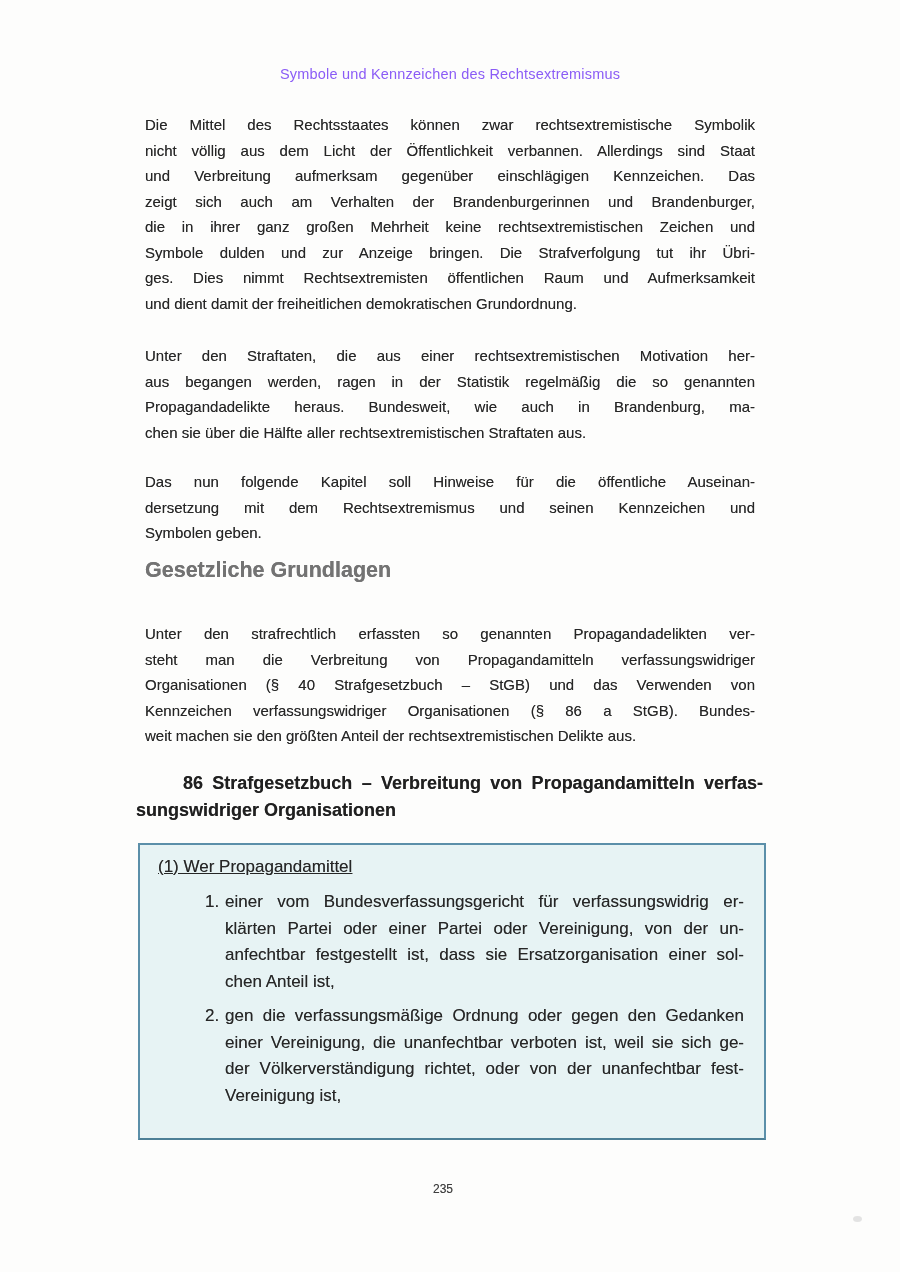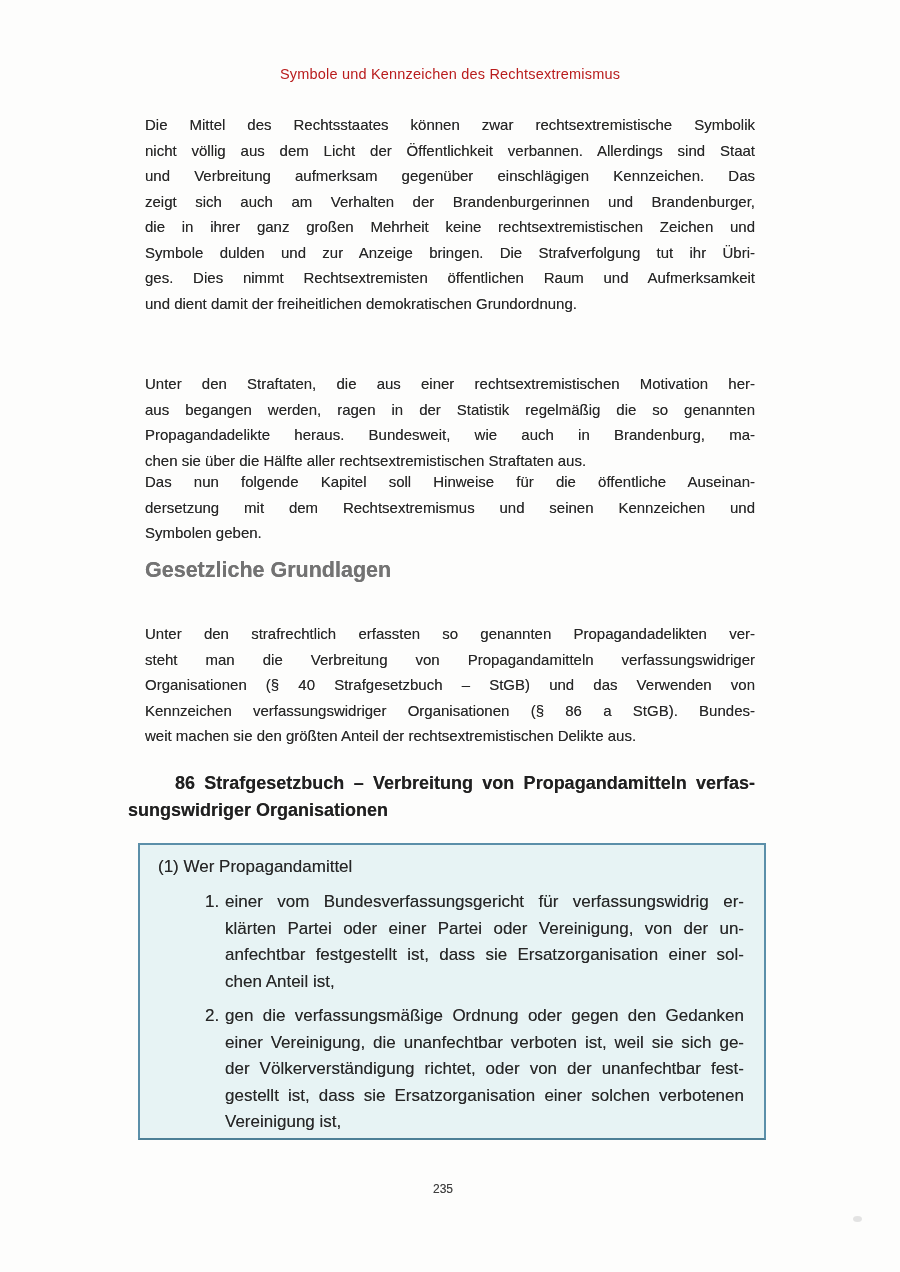--- a/index.html
+++ b/index.html
@@ -16,57 +16,57 @@
     color: #262626;
     overflow: hidden;
   }
   .running-header {
     position: absolute;
     top: 66px;
     left: 0;
     width: 900px;
     text-align: center;
     font-size: 14.5px;
-    color: #b91c1c;
+    color: #8b5cf6;
     letter-spacing: 0.2px;
   }
   .para {
     position: absolute;
     left: 145px;
     width: 610px;
     font-size: 15px;
     line-height: 25.5px;
     text-shadow: 0 0 0.5px rgba(40,40,40,0.55);
   }
   .lines > div {
     text-align: justify;
     text-align-last: justify;
     white-space: normal;
   }
   .lines > div:last-child {
     text-align-last: left;
   }
   #p1 { top: 112px; }
-  #p2 { top: 343px; margin-top: 28px; }
+  #p2 { top: 343px; }
   #p3 { top: 469px; }
   .section-heading {
     position: absolute;
     top: 558px;
     left: 145px;
     margin: 0;
     font-size: 21.5px;
     font-weight: bold;
     color: #737373;
     text-shadow: 0 0 0.5px rgba(30,30,30,0.6);
   }
   #p4 { top: 621px; }
   .law-heading {
     position: absolute;
     top: 770px;
-    left: 128px;
+    left: 136px;
     width: 627px;
     font-size: 18px;
     font-weight: bold;
     line-height: 27px;
     color: #202020;
     text-shadow: 0 0 0.5px rgba(30,30,30,0.6);
   }
   .law-heading > div:first-child {
     padding-left: 47px;
   }
@@ -80,20 +80,21 @@
     border: 2px solid #5b8fa9;
     border-bottom-color: #4d7f96;
     background: #e7f3f4;
     padding: 8px 20px 0 18px;
   }
   .law-intro {
     font-size: 17px;
     line-height: 24px;
     margin: 2px 0 10px 0;
     text-shadow: 0 0 0.5px rgba(40,40,40,0.55);
+    text-decoration: underline;
   }
   .law-item {
     display: flex;
     padding-left: 47px;
     margin-bottom: 8px;
     font-size: 17px;
     line-height: 26.5px;
     text-shadow: 0 0 0.5px rgba(40,40,40,0.55);
   }
   .law-item-number {
@@ -181,21 +182,20 @@
             <div>anfechtbar festgestellt ist, dass sie Ersatzorganisation einer sol-</div>
             <div>chen Anteil ist,</div>
           </div>
         </div>
         <div class="law-item">
           <span class="law-item-number">2.</span>
           <div class="law-item-text lines">
             <div>gen die verfassungsmäßige Ordnung oder gegen den Gedanken</div>
             <div>einer Vereinigung, die unanfechtbar verboten ist, weil sie sich ge-</div>
             <div>der Völkerverständigung richtet, oder von der unanfechtbar fest-</div>
-            <div>gestellt ist, dass sie Ersatzorganisation einer solchen verbotenen</div>
             <div>Vereinigung ist,</div>
           </div>
         </div>
       </div>
   </div>
 
   <div class="page-number">235</div>
 
   <div class="scan-speck"></div>
 

